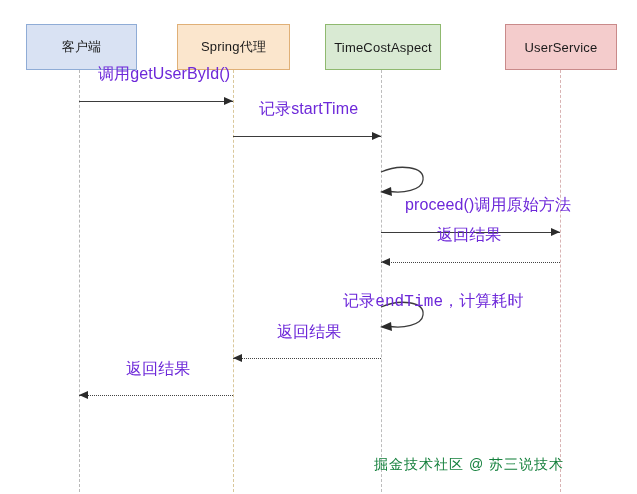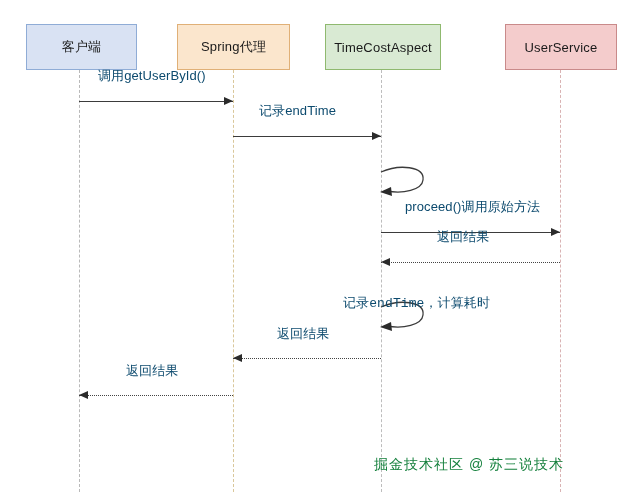--- a/index.html
+++ b/index.html
@@ -62,22 +62,22 @@
     border-bottom: 4.5px solid transparent;
   }
   .arrow-head.right {
     border-left: 9px solid #2b2b2b;
   }
   .arrow-head.left {
     border-right: 9px solid #2b2b2b;
   }
   .msg-label {
     position: absolute;
-    font-size: 13px;
-    color: #0c4a6e;
+    font-size: 16px;
+    color: #6d28d9;
     white-space: nowrap;
     letter-spacing: 0.1px;
   }
 
   
   .self-loop {
     position: absolute;
   }
   .self-loop svg {
     display: block;
@@ -113,21 +113,21 @@
       <span>UserService</span>
     </div>
     <div class="participant" style="left: 325px; top: 24px; width: 116px; height: 46px; background: rgb(217, 234, 211); border-color: rgb(143, 185, 111);">
       <span>TimeCostAspect</span>
     </div>
     <div class="msg-line" style="left: 79px; top: 101px; width: 154px;"></div>
     <div class="arrow-head right" style="top: 97px; left: 224px;"></div>
     <div class="msg-label" style="left: 98px; top: 85px; transform: translateY(-100%);">调用getUserById()</div>
     <div class="msg-line" style="left: 233px; top: 136px; width: 148px;"></div>
     <div class="arrow-head right" style="top: 132px; left: 372px;"></div>
-    <div class="msg-label" style="left: 259px; top: 120px; transform: translateY(-100%);">记录endTime</div>
+    <div class="msg-label" style="left: 259px; top: 120px; transform: translateY(-100%);">记录startTime</div>
     <div class="self-loop" style="left: 379px; top: 164px;">
       <svg width="60" height="34" viewBox="0 0 60 34">
         <path d="M2 8 C 20 0, 46 2, 44 16 C 43 26, 24 30, 8 27" fill="none" stroke="#3b3b3b" stroke-width="1.3"></path>
         <path d="M12 23 L 1 28 L 13 32 Z" fill="#2b2b2b"></path>
       </svg>
     </div>
     <div class="msg-line" style="left: 381px; top: 232px; width: 179px;"></div>
     <div class="arrow-head right" style="top: 228px; left: 551px;"></div>
     <div class="msg-label" style="left: 405px; top: 216px; transform: translateY(-100%);">proceed()调用原始方法</div>
     <div class="msg-line dashed" style="left: 381px; top: 262px; width: 179px;"></div>

